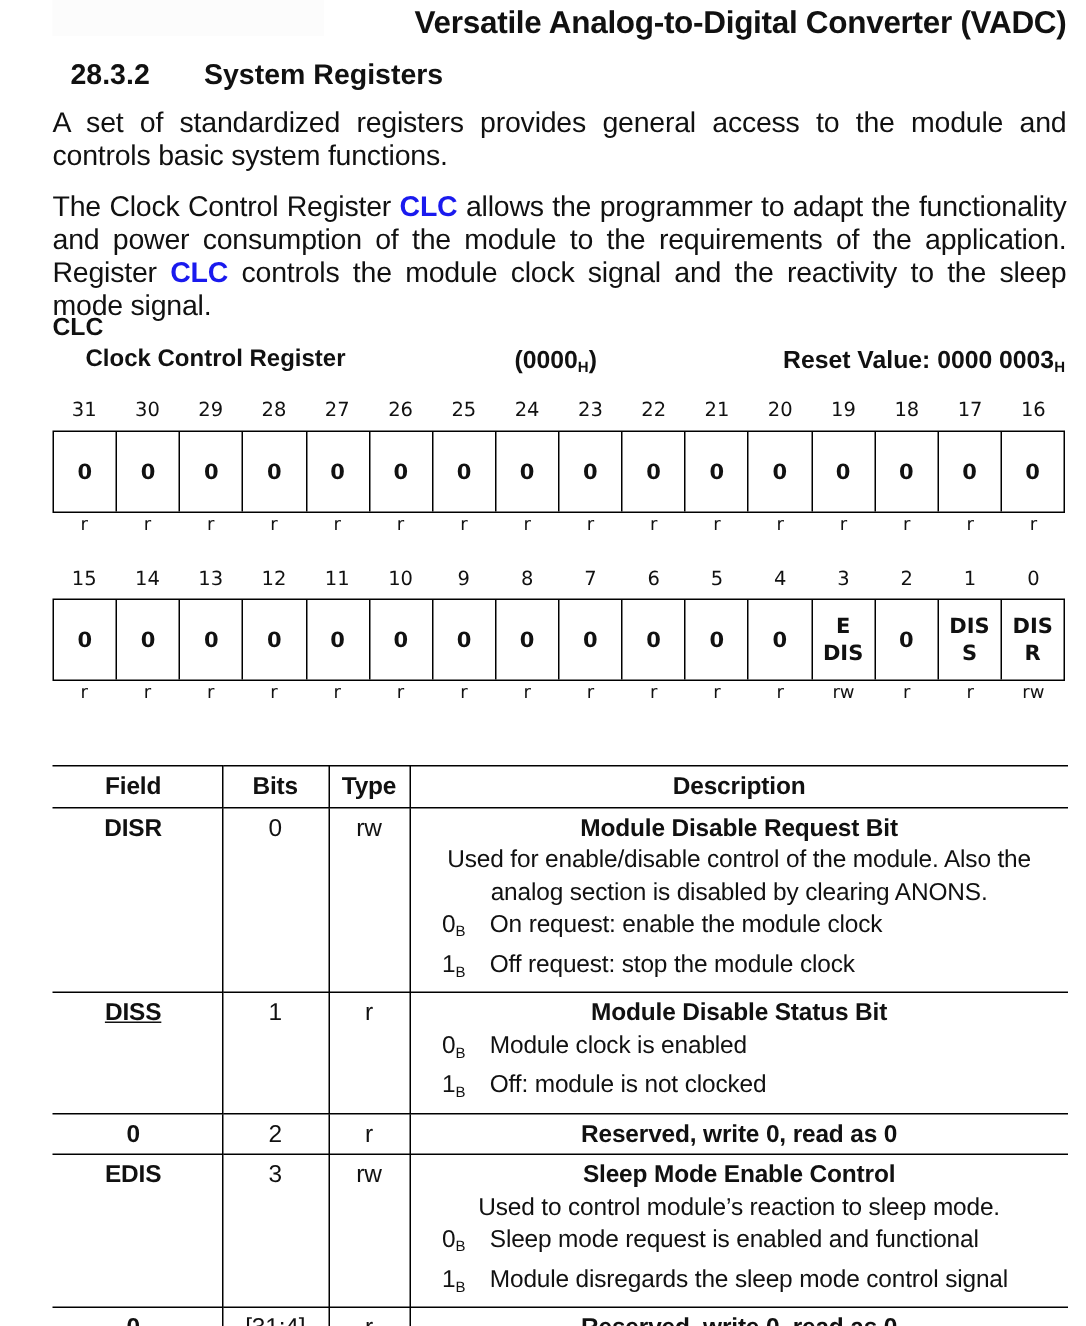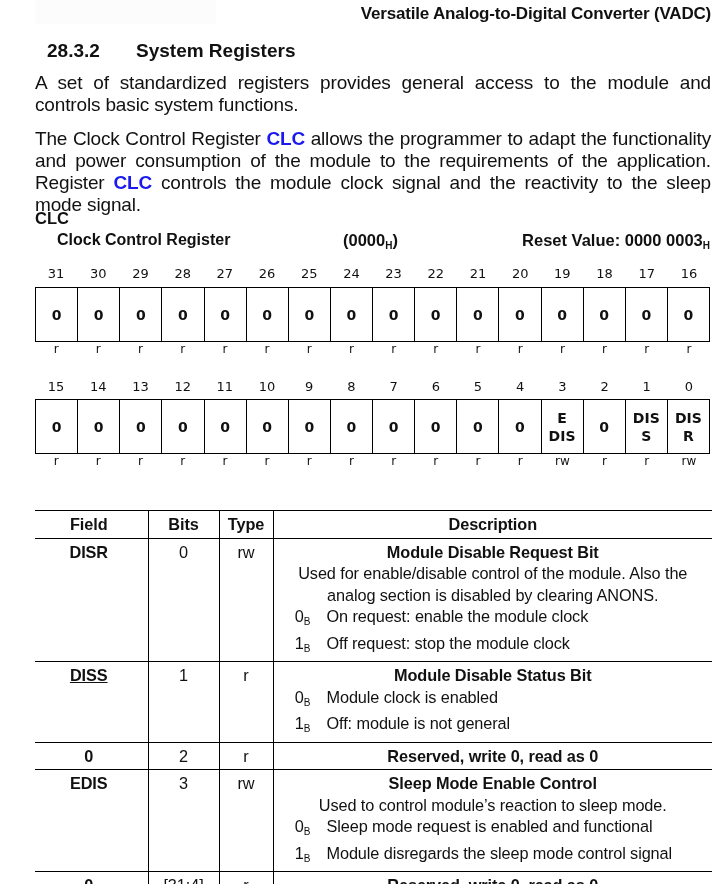--- a/index.html
+++ b/index.html
@@ -1,19 +1,19 @@
 <!DOCTYPE html>
 <html><head>
 <meta charset="utf-8">
 <style>
   html, body { margin:0; padding:0; background:#ffffff; }
   body { width:724px; height:884px; position:relative; overflow:hidden;
          font-family:"Liberation Sans", sans-serif; color:#111; }
   .faint-box { position:absolute; left:35px; top:0; width:181px; height:24px; background:#fcfcfc; }
-  .running-header { position:absolute; right:13px; top:4px; font-size:17px; font-weight:bold; letter-spacing:-0.2px; }
+  .running-header { position:absolute; right:13px; top:4px; font-size:21px; font-weight:bold; letter-spacing:-0.2px; }
   .section-heading { position:absolute; left:35px; top:40px; font-size:19px; font-weight:bold; }
   .section-heading .num { display:inline-block; width:89px;margin-left:12px; }
   .para { position:absolute; left:35px; width:676px; font-size:19px; line-height:22px; text-align:justify; letter-spacing:-0.15px; }
   .p1 { top:72px; }
   .p2 { top:128px; }
   .reg-link { color:#1a1aee; font-weight:bold; }
   .reg-short { position:absolute; left:35px; top:209px; font-size:16.5px; font-weight:bold; }
   .reg-long { position:absolute; left:35px; top:231px; font-size:16px; font-weight:bold;margin-left:22px; }
   .reg-offset { position:absolute; left:343px; top:231px; font-size:16.5px; font-weight:bold; }
   .reg-reset { position:absolute; right:14px; top:231px; font-size:16.5px; font-weight:bold; }
@@ -267,21 +267,21 @@
         <td>1</td>
         <td>r</td>
         <td>
           <div class="desc-title">Module Disable Status Bit</div>
           <div class="enum-line">
             <span class="enum-val"><span>0</span><sub>B</sub></span>
             <span>Module clock is enabled</span>
           </div>
           <div class="enum-line">
             <span class="enum-val"><span>1</span><sub>B</sub></span>
-            <span>Off: module is not general</span>
+            <span>Off: module is not clocked</span>
           </div>
         </td>
       </tr>
       <tr>
         <td style="font-weight: bold;">0</td>
         <td>2</td>
         <td>r</td>
         <td>
           <div class="desc-title">Reserved, write 0, read as 0</div>
         </td>

